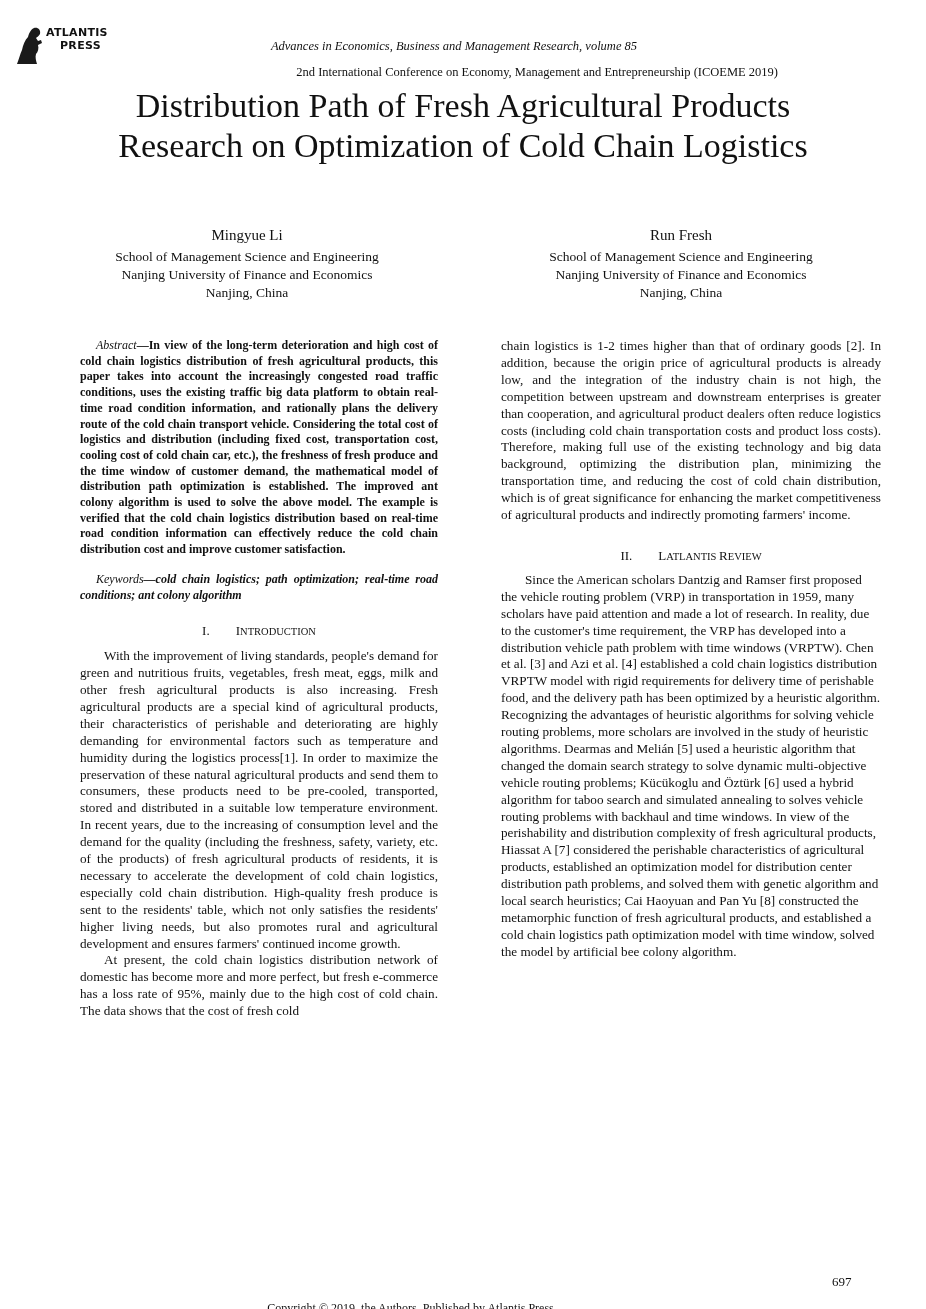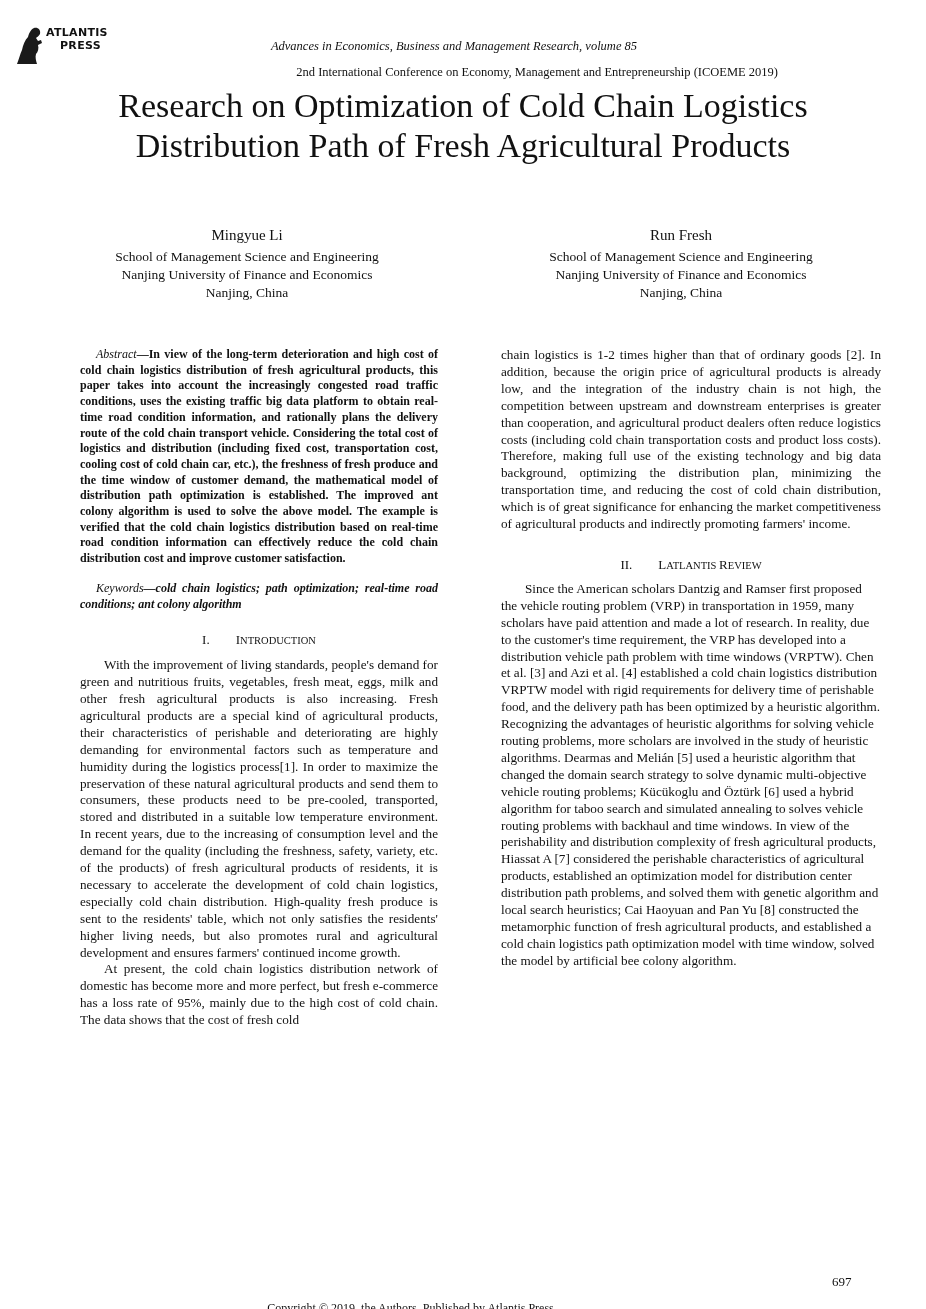--- a/index.html
+++ b/index.html
@@ -35,21 +35,21 @@
     .author {
       position: absolute; top: 226px; width: 380px; text-align: center;
       font-size: 13.5px; line-height: 18px;
     }
     .author .name { font-size: 15px; display: block; margin-bottom: 4px; }
     .author span { display: block; }
     .author-1 { left: 57px; }
     .author-2 { left: 491px; }
 
     .col {
-      position: absolute; top: 347px; width: 358px;
+      position: absolute; top: 338px; width: 358px;
       font-size: 13.2px; line-height: 16.9px; text-align: justify;
     }
     .col-left { left: 80px; }
     .col-right { left: 492px; width: 380px; margin-left: 9px; }
 
     .abstract { font-weight: bold; font-size: 12px; line-height: 15.7px; text-indent: 16px; margin: 0; }
     .abstract .lead { font-style: italic; font-weight: normal; }
     .keywords { font-weight: bold; font-style: italic; font-size: 12px; line-height: 15.7px; text-indent: 16px; margin: 14px 0 0 0; }
     .keywords .lead { font-weight: normal; }
 
@@ -81,22 +81,22 @@
   <div class="logo-text">
     <span class="l1">ATLANTIS</span>
     <span class="l2">PRESS</span>
   </div>
 </div>
 
 <div class="journal">Advances in Economics, Business and Management Research, volume 85</div>
 <div class="conference">2nd International Conference on Economy, Management and Entrepreneurship (ICOEME 2019)</div>
 
 <h1 class="title">
+  <span>Distribution Path of Fresh Agricultural Products</span>
   <span>Research on Optimization of Cold Chain Logistics</span>
-  <span>Distribution Path of Fresh Agricultural Products</span>
 </h1>
 
 <div class="author author-1">
   <span class="name">Mingyue Li</span>
   <span>School of Management Science and Engineering</span>
   <span>Nanjing University of Finance and Economics</span>
   <span>Nanjing, China</span>
 </div>
 <div class="author author-2">
   <span class="name">Run Fresh</span>

